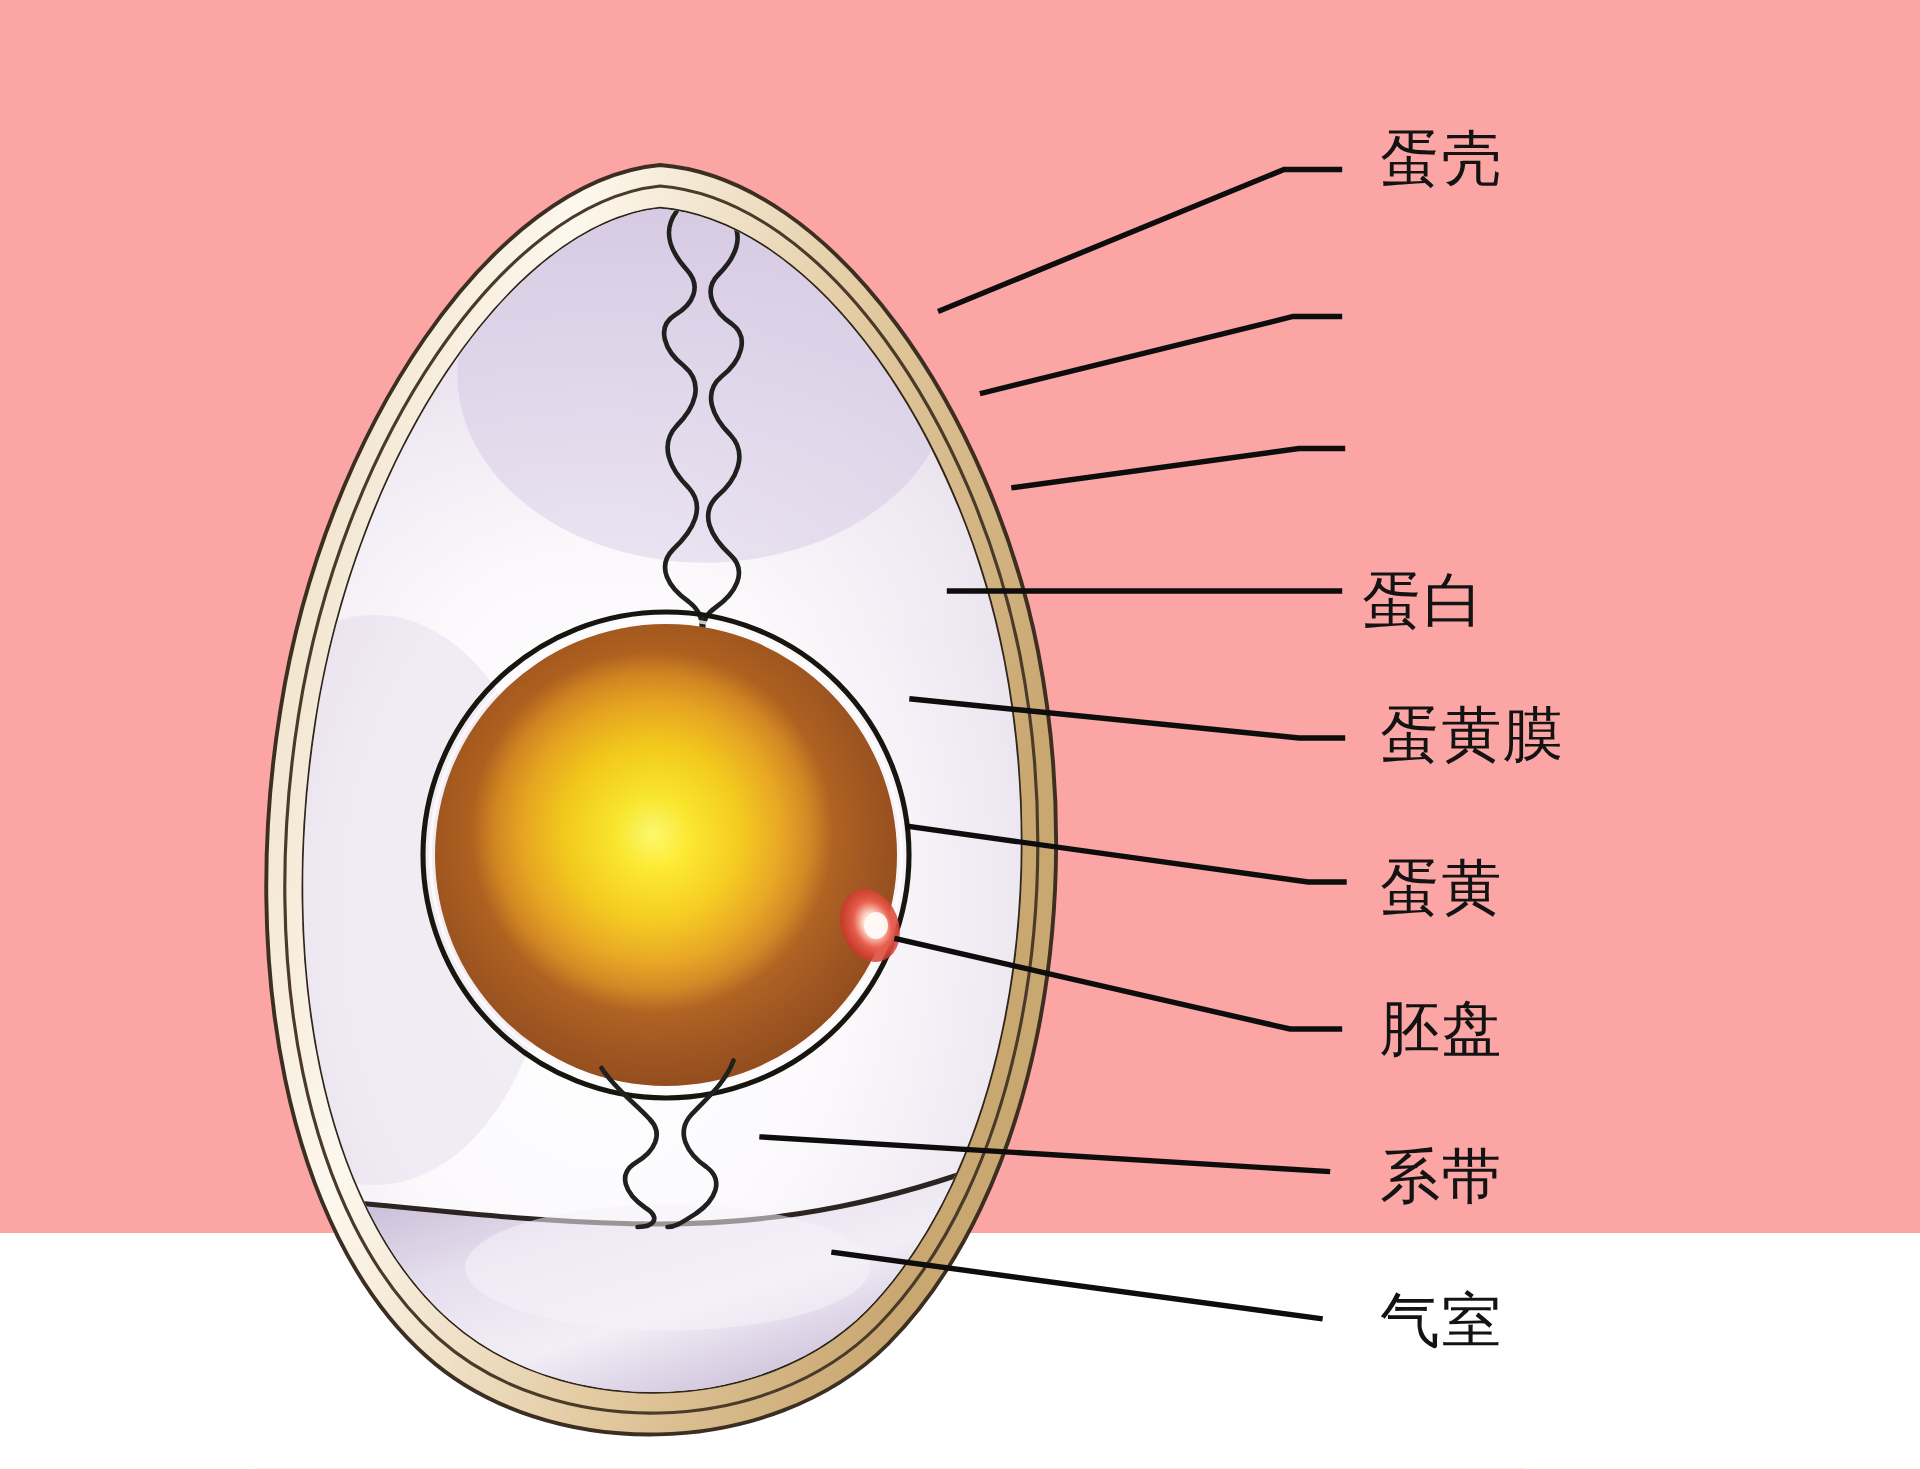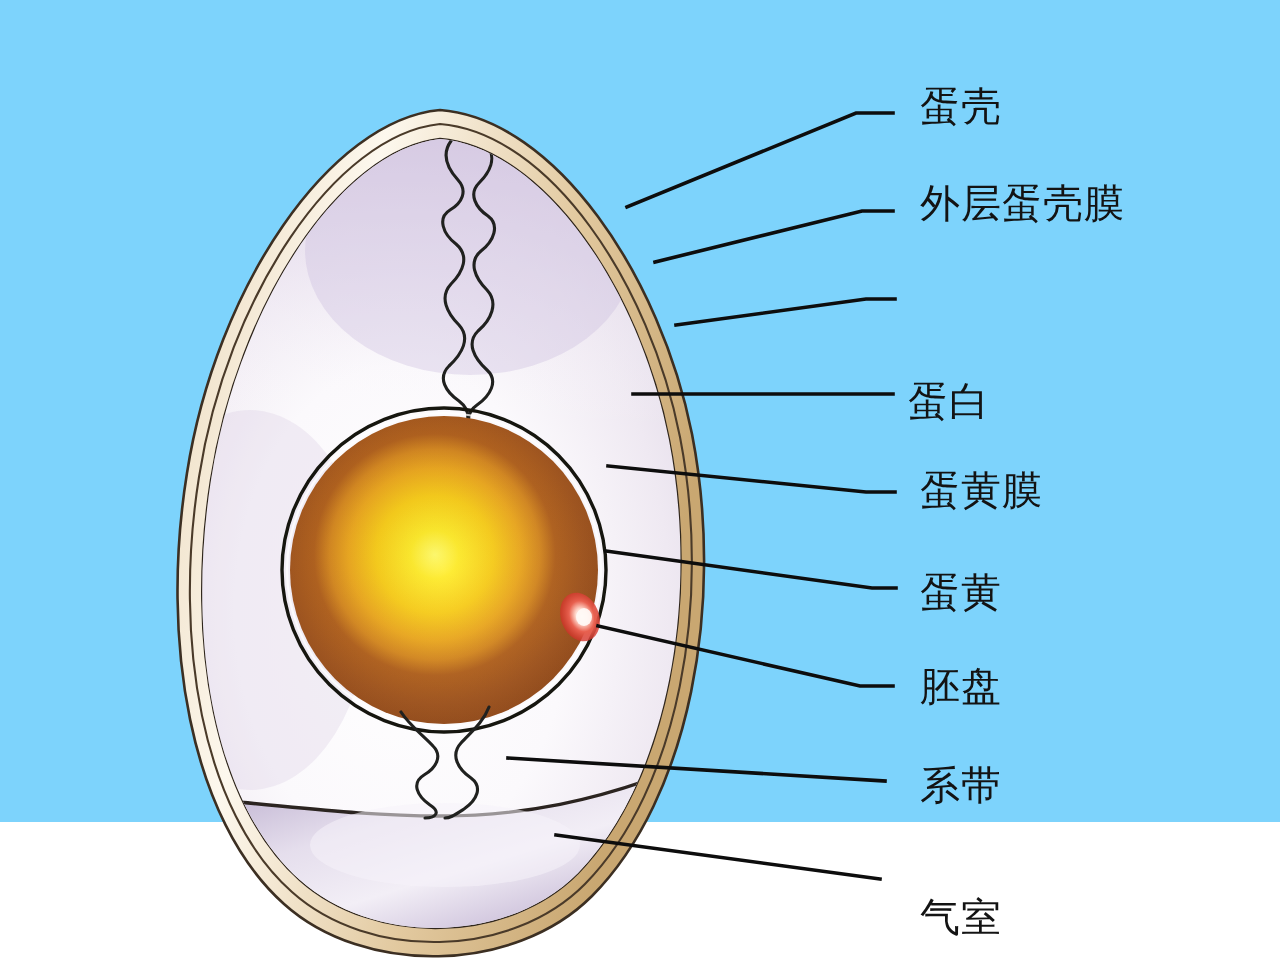--- a/index.html
+++ b/index.html
@@ -11,21 +11,21 @@
   body {
     width: 1280px;
     height: 979px;
     overflow: hidden;
     font-family: "DejaVu Sans", "Liberation Sans", sans-serif;
   }
   #figure {
     position: relative;
     width: 1280px;
     height: 822px;
-    background: #7dd3fc;
+    background: #fca5a5;
   }
   #egg-svg {
     position: absolute;
     left: 0;
     top: 0;
     width: 1280px;
     height: 979px;
     display: block;
   }
   .label {
@@ -220,21 +220,20 @@
       <polyline points="633,394 893,394"></polyline>
       <polyline points="608,466 866,492 895,492"></polyline>
       <polyline points="606,551 872,588 896,588"></polyline>
       <polyline points="598,626 860,686 893,686"></polyline>
       <polyline points="508,758 885,781"></polyline>
       <polyline points="556,835 880,879"></polyline>
     </g>
   </svg>
 
   <div class="label" style="left:920px; top:106px;">蛋壳</div>
-  <div class="label" style="left:920px; top:203px;">外层蛋壳膜</div>
   <div class="label" style="left:908px; top:401px;">蛋白</div>
   <div class="label" style="left:920px; top:490px;text-align:center;">蛋黄膜</div>
   <div class="label" style="left:920px; top:592px;text-align:center;">蛋黄</div>
   <div class="label" style="left:920px; top:686px;">胚盘</div>
   <div class="label" style="left:920px; top:785px;">系带</div>
-  <div class="label" style="left:920px; top:881px;margin-top:36px;">气室</div>
+  <div class="label" style="left:920px; top:881px;">气室</div>
 
 </div>
 
 </body></html>

